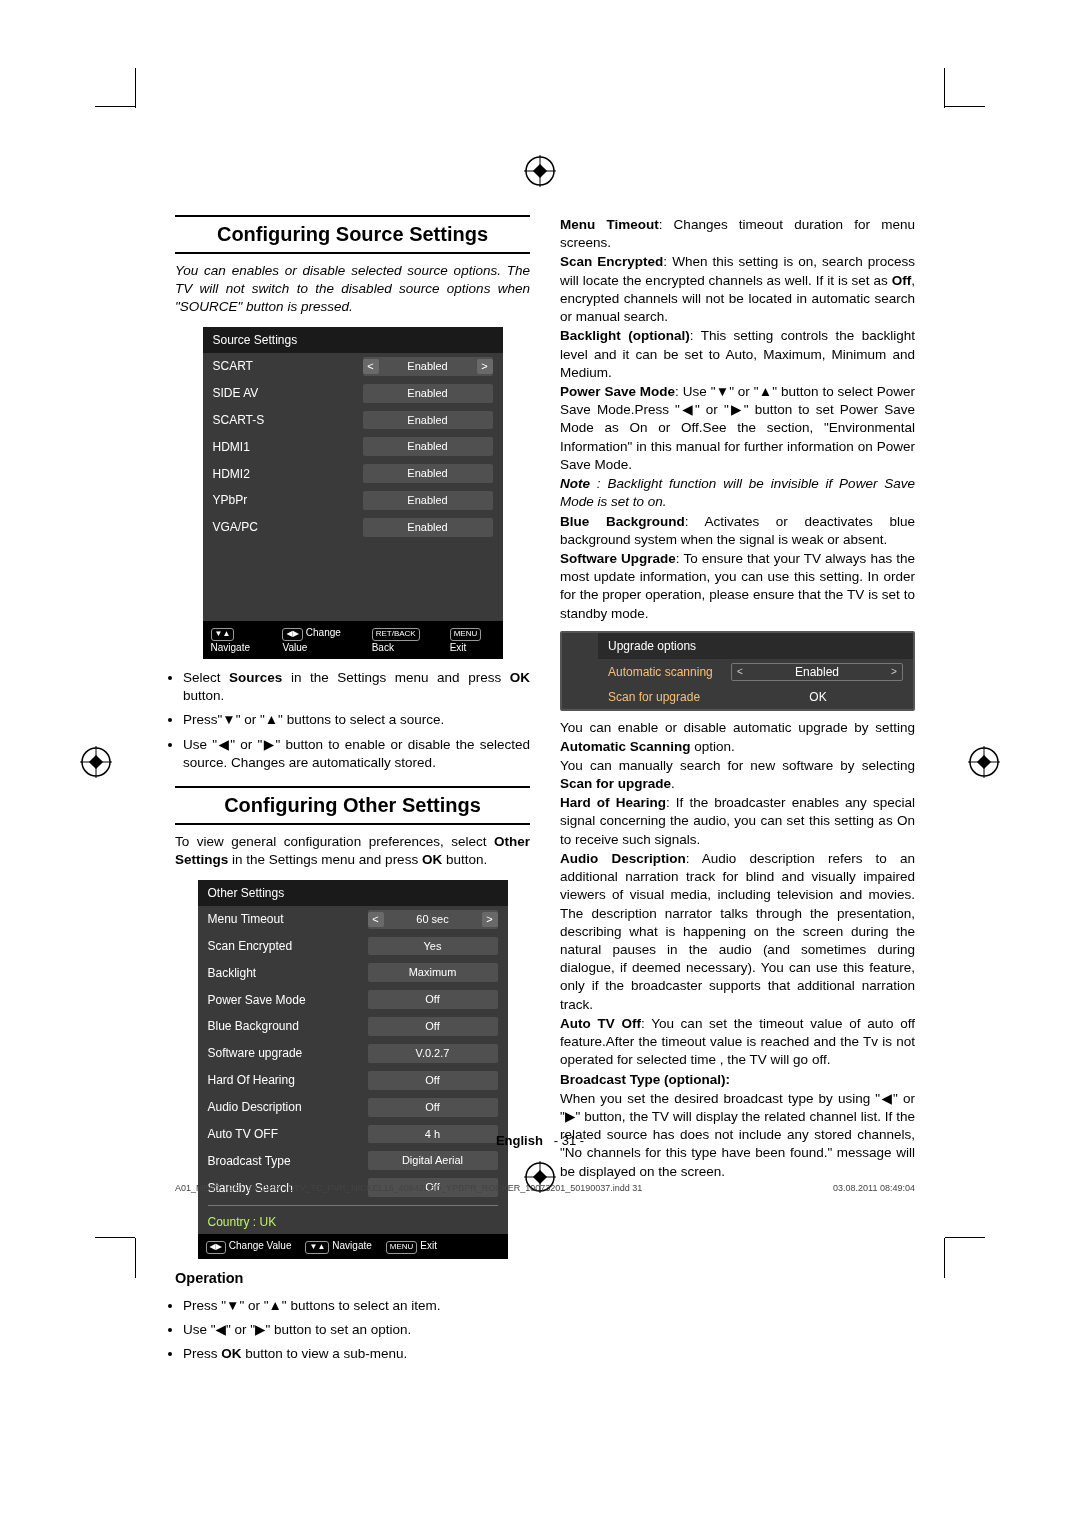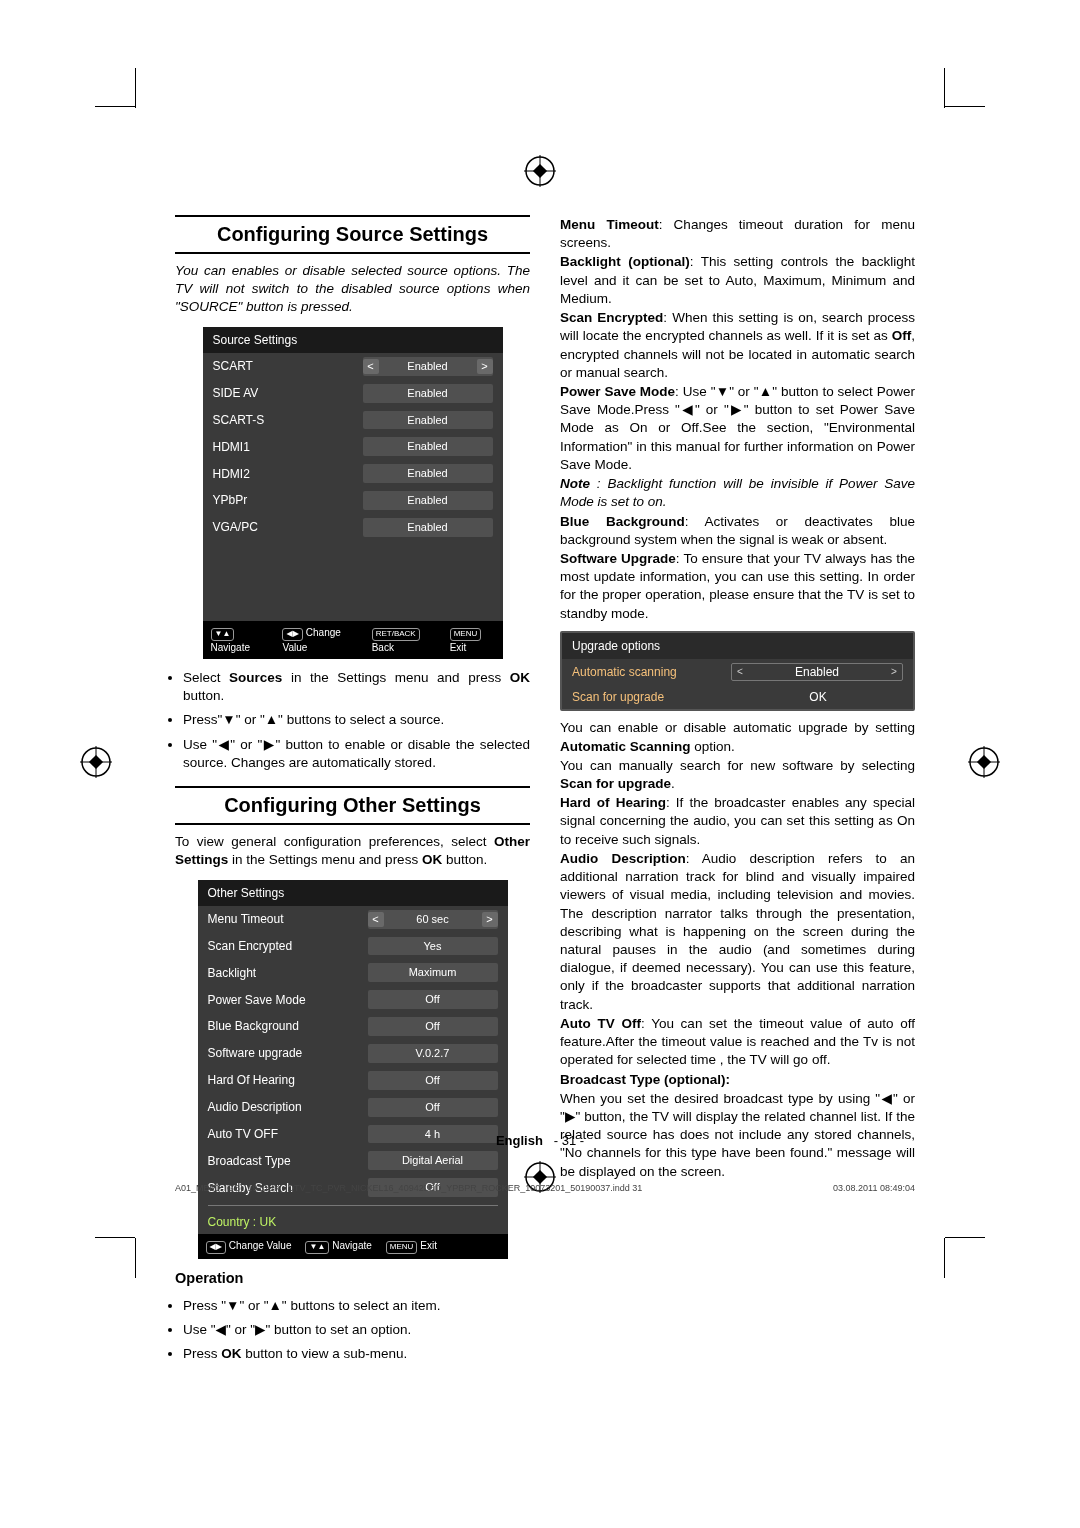--- a/index.html
+++ b/index.html
@@ -117,20 +117,21 @@
     font-size:9px;
     color:#444;
   }
   .upgrade-box {
     background:#3a3a3a;
     color:#fff;
     border-radius:2px;
     margin:8px auto;
     border:2px solid #555;
     font-size:12px;
+    padding-left:36px;
   }
   .upgrade-box .u-title { background:#2a2a2a; padding:5px 10px; }
   .upgrade-box .u-row { display:flex; align-items:center; padding:4px 10px; }
   .upgrade-box .u-label { flex:1; color:#f5c07a; font-size:12px; }
   .upgrade-box .u-val-wrap {
     width:170px; display:flex; align-items:center;
     border:1px solid #777; border-radius:2px;
   }
   .upgrade-box .u-arrow { width:16px; text-align:center; font-size:10px; color:#ccc; }
   .upgrade-box .u-val { flex:1; text-align:center; }
@@ -363,22 +364,22 @@
     <div class="sub-heading">Operation</div>
     <ul class="bullets" id="op-bullets">
         <li class="justify">Press "▼" or "▲" buttons to select an item.</li>
         <li class="justify">Use "◀" or "▶" button to set an option.</li>
         <li class="justify">Press <b>OK</b> button to view a sub-menu.</li>
       </ul>
   </div>
 
   <div class="col">
     <p class="justify"><b>Menu Timeout</b>: Changes timeout duration for menu screens.</p>
+    <p class="justify"><b>Scan Encrypted</b>: When this setting is on, search process will locate the encrypted channels as well. If it is set as <b>Off</b>, encrypted channels will not be located in automatic search or manual search.</p>
     <p class="justify"><b>Backlight (optional)</b>: This setting controls the backlight level and it can be set to Auto, Maximum, Minimum and Medium.</p>
-    <p class="justify"><b>Scan Encrypted</b>: When this setting is on, search process will locate the encrypted channels as well. If it is set as <b>Off</b>, encrypted channels will not be located in automatic search or manual search.</p>
     <p class="justify"><b>Power Save Mode</b>: Use "▼" or "▲" button to select Power Save Mode.Press "◀" or "▶" button to set Power Save Mode as On or Off.See the section, "Environmental Information" in this manual for further information on Power Save Mode.</p>
     <p class="justify"><b><i>Note</i></b><i> : Backlight function will be invisible if Power Save Mode is set to on.</i></p>
     <p class="justify"><b>Blue Background</b>: Activates or deactivates blue background system when the signal is weak or absent.</p>
     <p class="justify"><b>Software Upgrade</b>: To ensure that your TV always has the most update information, you can use this setting. In order for the proper operation, please ensure that the TV is set to standby mode.</p>
 
     <div class="upgrade-box">
       <div class="u-title">Upgrade options</div>
       <div id="upgrade-rows">
   <div class="u-row ">
     <span class="u-label">Automatic scanning</span>

